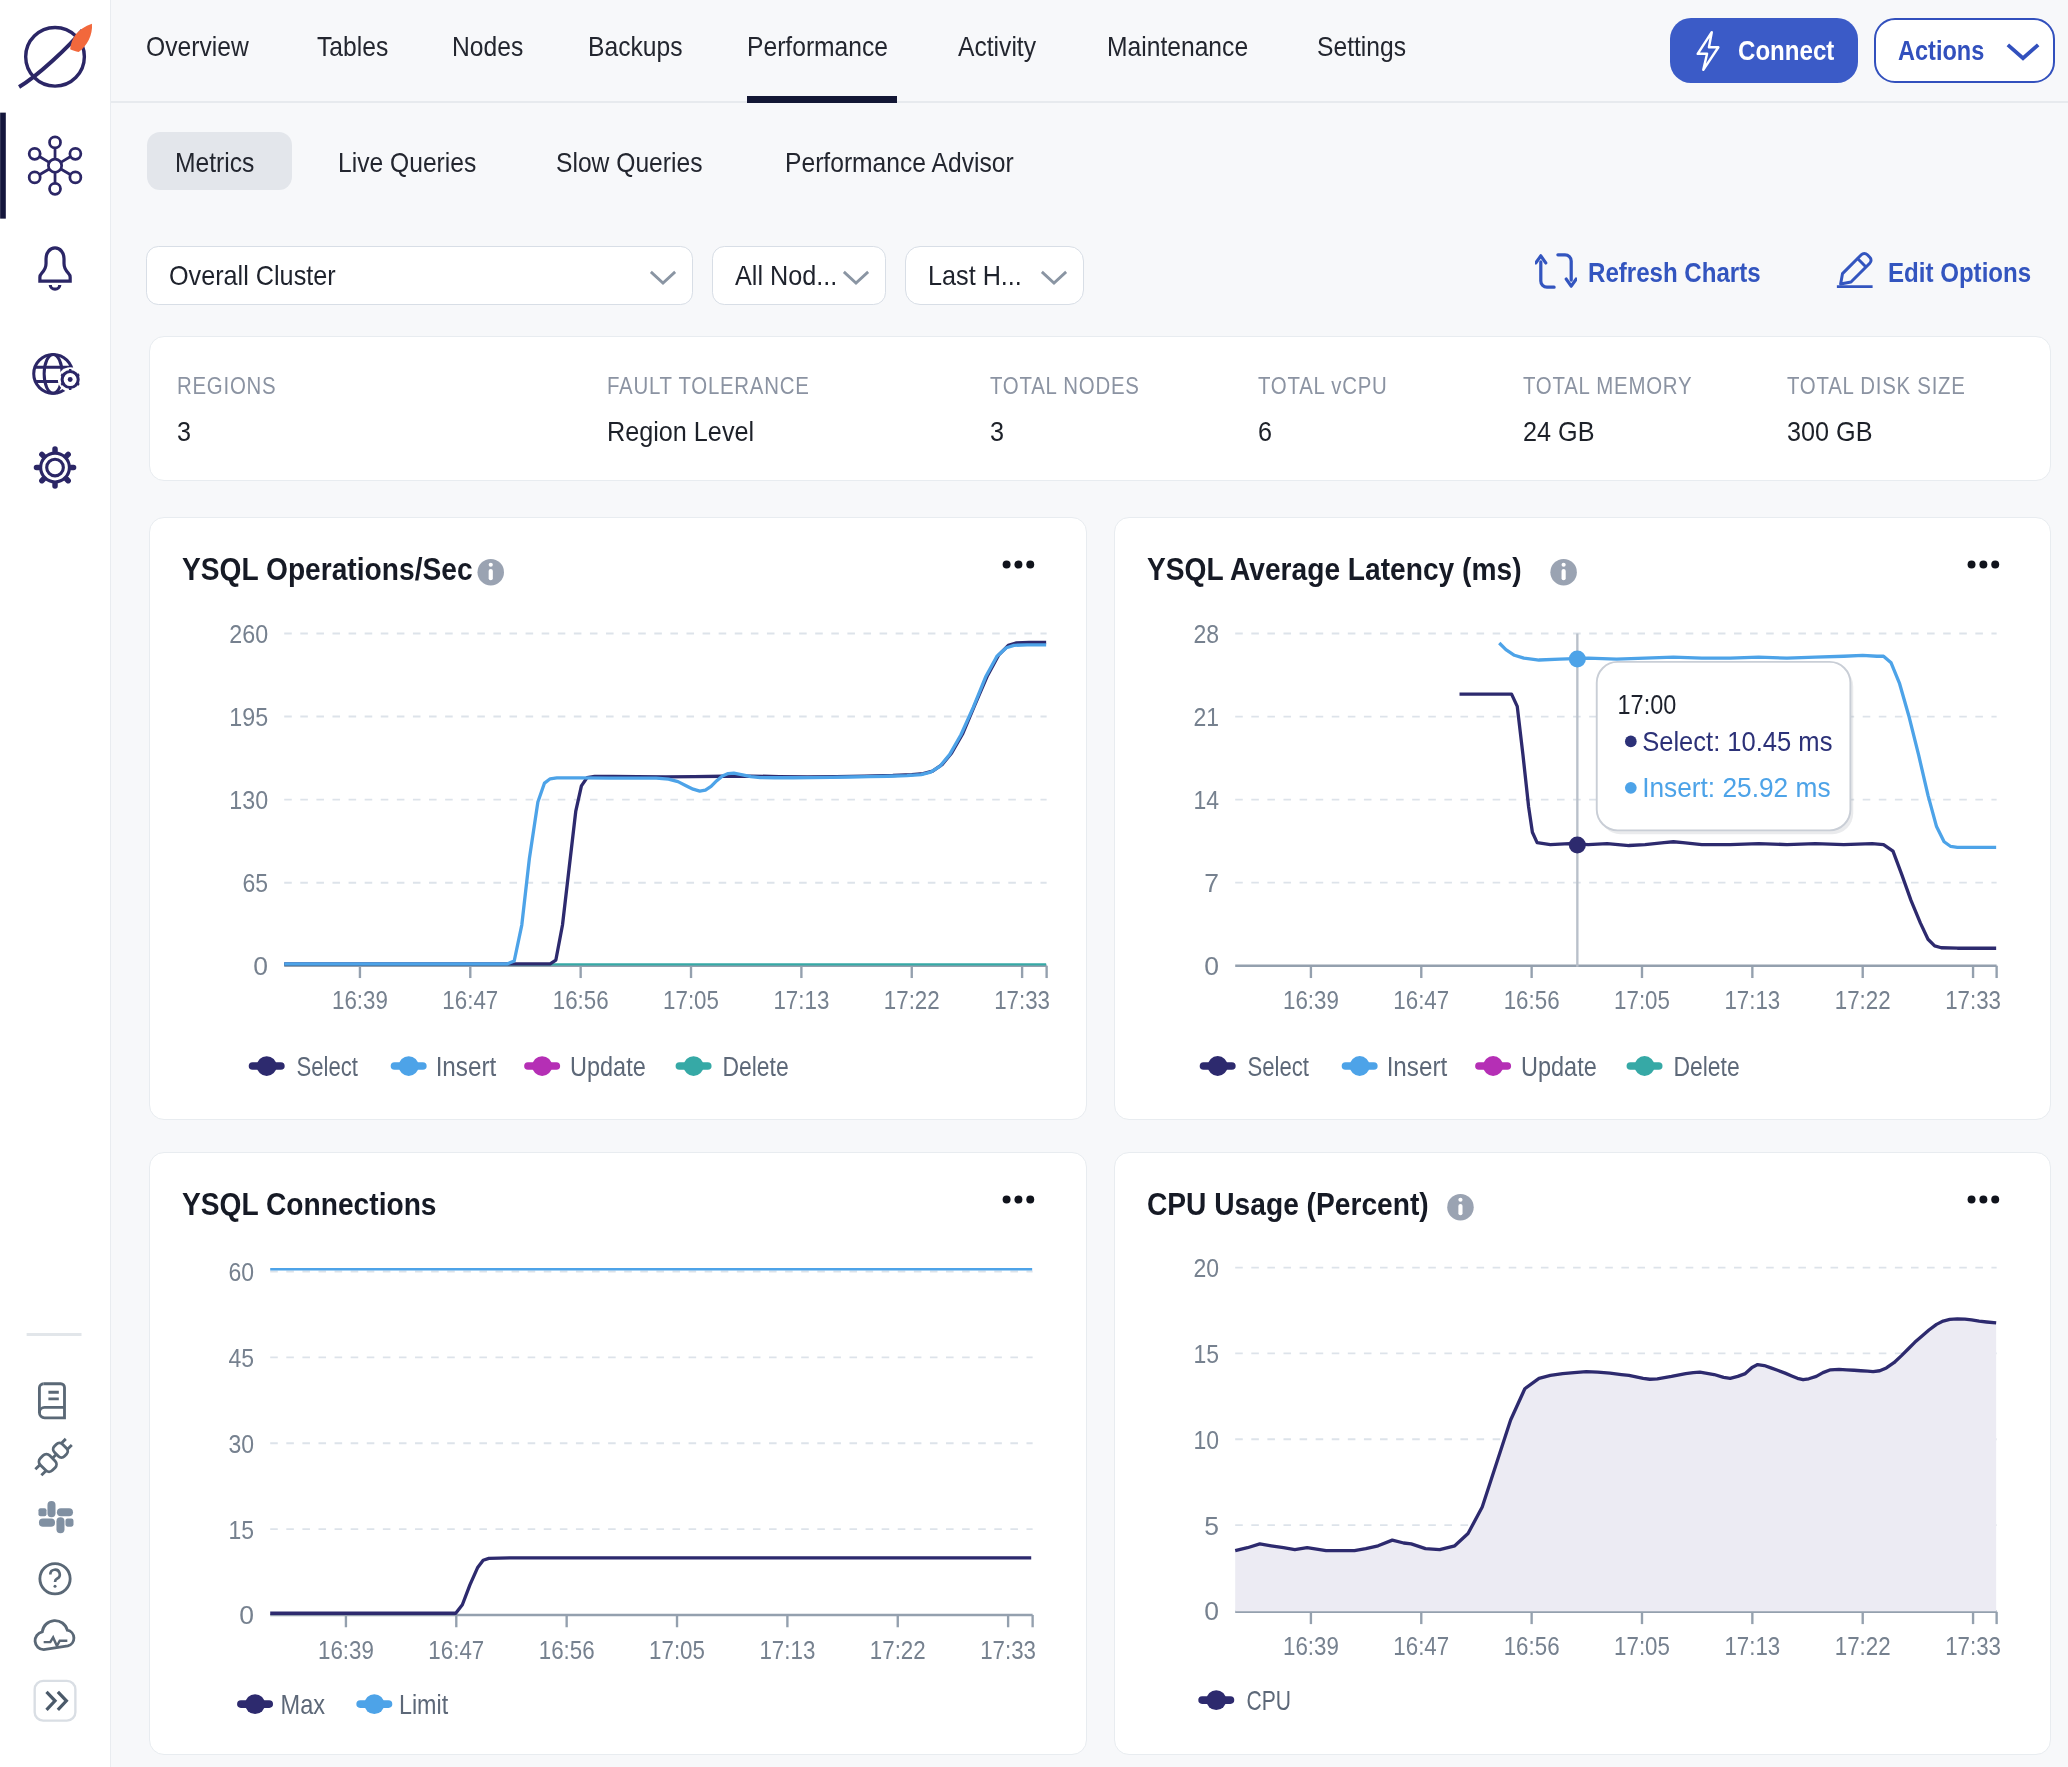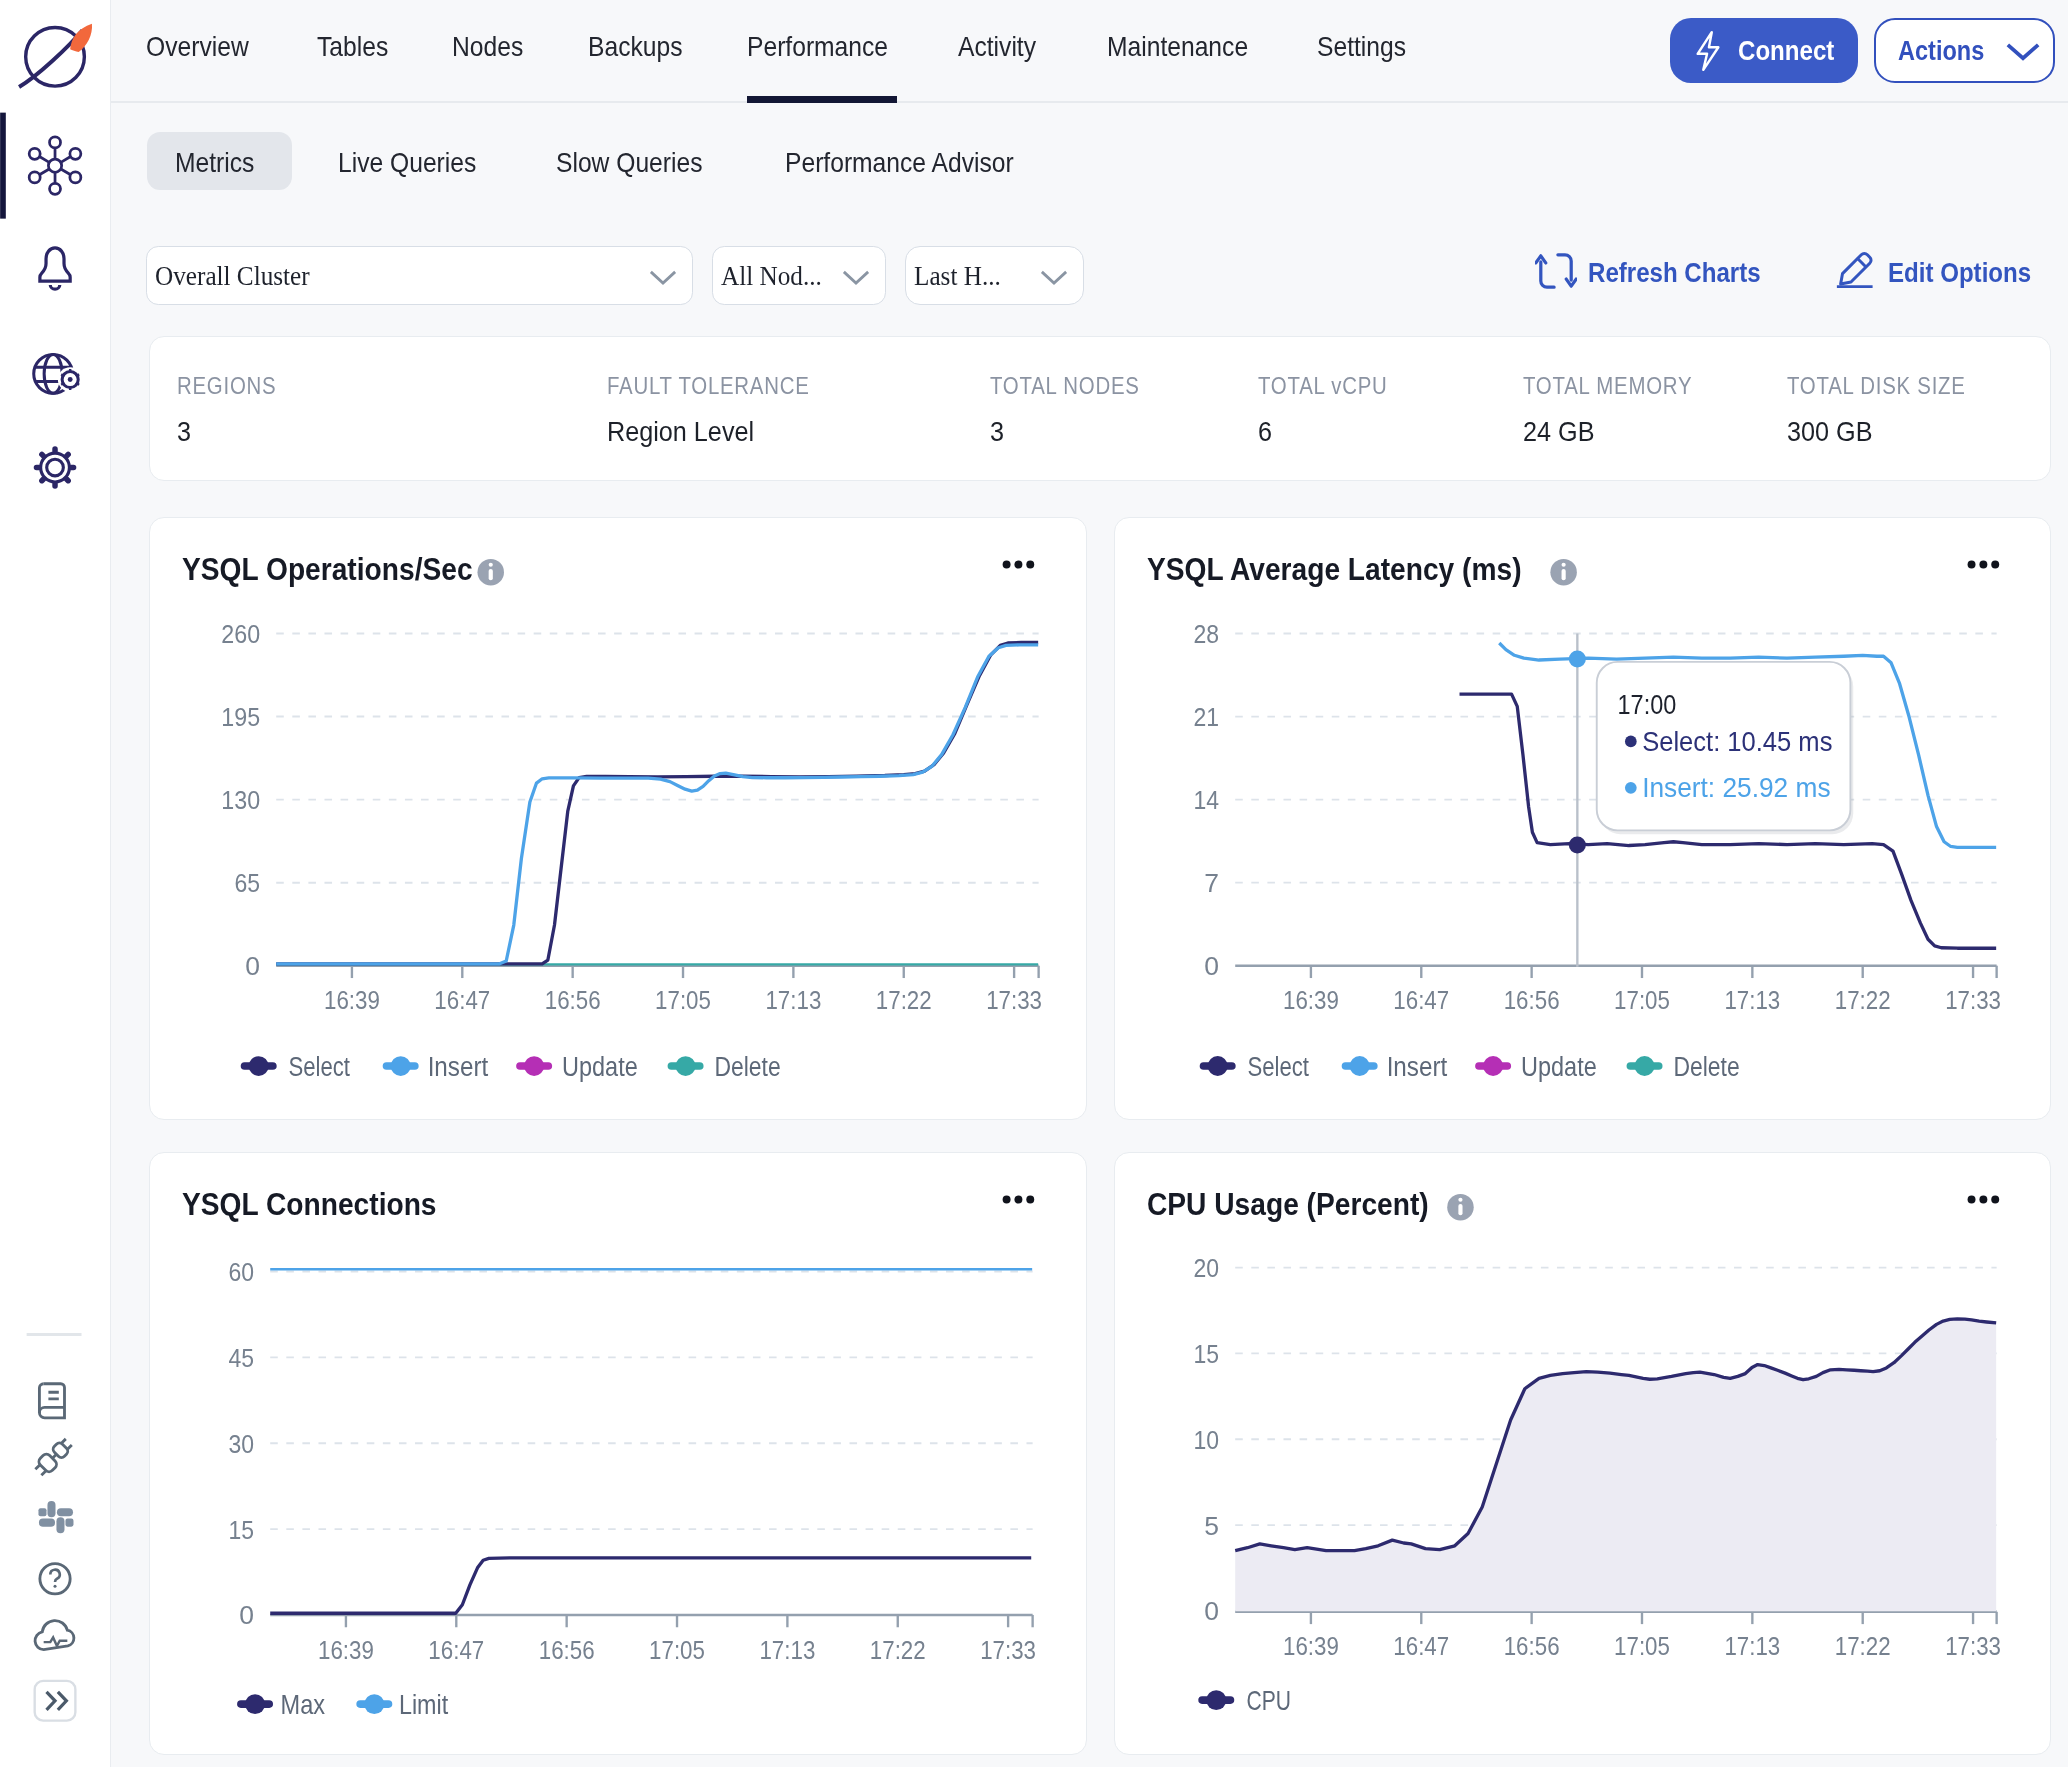--- a/index.html
+++ b/index.html
@@ -1,19 +1,19 @@
 <!DOCTYPE html>
 <html style="font-size:15px"><head><meta charset="utf-8">
 <style>
 * { margin:0; padding:0; box-sizing:border-box; }
 html,body { width:2069px; height:1768px; background:#f7f8fa; font-family:"Liberation Sans",sans-serif; overflow:hidden; }
 .abs { position:absolute; }
 .navitem { position:absolute; top:31px; font-size:28px; color:#23262f; transform:scaleX(0.88); transform-origin:0 50%; }
 .tabitem { position:absolute; top:147px; font-size:28px; color:#23262f; transform:scaleX(0.88); transform-origin:0 50%; }
-.sel { position:absolute; top:246px; height:59px; background:#fff; border:1.9px solid #d8dee6; border-radius:12.3px; font-size:28px; color:#1e222c; display:flex; align-items:center; padding-left:8px;font-family:Liberation Serif, serif; }
+.sel { position:absolute; top:246px; height:59px; background:#fff; border:1.9px solid #d8dee6; border-radius:12.3px; font-size:28px; color:#1e222c; display:flex; align-items:center; padding-left:22px; }
 .sel i { font-style:normal; transform:scaleX(0.90); transform-origin:0 50%; white-space:nowrap; }
 .sel svg { position:absolute; right:15px; top:22px; }
 .card { position:absolute; background:#fff; border:1.9px solid #e8ecf0; border-radius:15px; }
 .cardtitle { position:absolute; left:32px; top:33px; font-size:32px; font-weight:bold; color:#161a25; transform:scaleX(0.88); transform-origin:0 50%; white-space:nowrap; }
 .ilabel { position:absolute; top:372px; font-size:24.6px; color:#8b93a2; letter-spacing:0.9px; transform:scaleX(0.83); transform-origin:0 50%; }
 .ivalue { position:absolute; top:416px; font-size:28px; color:#1d2129; transform:scaleX(0.90); transform-origin:0 50%; }
 </style></head>
 <body>
 
 <div class="abs" style="left:0;top:0;width:111px;height:1768px;background:#fff;border-right:1.9px solid #e9ecf0;"></div>
@@ -166,21 +166,21 @@
 <span class="ilabel" style="left:1523px;">TOTAL MEMORY</span>
 <span class="ilabel" style="left:1787px;">TOTAL DISK SIZE</span>
 <span class="ivalue" style="left:177px;">3</span>
 <span class="ivalue" style="left:607px;">Region Level</span>
 <span class="ivalue" style="left:990px;">3</span>
 <span class="ivalue" style="left:1258px;">6</span>
 <span class="ivalue" style="left:1523px;">24 GB</span>
 <span class="ivalue" style="left:1787px;">300 GB</span>
 
 <div class="card" style="left:149px;top:517px;width:938px;height:603px;">
-  <div class="abs" style="left:6px;top:0;"><svg width="938" height="603" viewBox="0 0 991 637" font-family="Liberation Sans, sans-serif">
+  <div class="abs" style="left:14px;top:0;"><svg width="938" height="603" viewBox="0 0 991 637" font-family="Liberation Sans, sans-serif">
 <line x1="127" y1="122" x2="932.5" y2="122" stroke="#dde3ea" stroke-width="2" stroke-dasharray="8 9"></line>
 <text x="110" y="132" text-anchor="end" font-size="28" fill="#76818f" textLength="41" lengthAdjust="spacingAndGlyphs">260</text>
 <line x1="127" y1="209.75" x2="932.5" y2="209.75" stroke="#dde3ea" stroke-width="2" stroke-dasharray="8 9"></line>
 <text x="110" y="219.75" text-anchor="end" font-size="28" fill="#76818f" textLength="41" lengthAdjust="spacingAndGlyphs">195</text>
 <line x1="127" y1="297.5" x2="932.5" y2="297.5" stroke="#dde3ea" stroke-width="2" stroke-dasharray="8 9"></line>
 <text x="110" y="307.5" text-anchor="end" font-size="28" fill="#76818f" textLength="41" lengthAdjust="spacingAndGlyphs">130</text>
 <line x1="127" y1="385.25" x2="932.5" y2="385.25" stroke="#dde3ea" stroke-width="2" stroke-dasharray="8 9"></line>
 <text x="110" y="395.25" text-anchor="end" font-size="28" fill="#76818f" textLength="27" lengthAdjust="spacingAndGlyphs">65</text>
 <text x="110" y="483" text-anchor="end" font-size="28" fill="#76818f">0</text>
 <line x1="127" y1="473" x2="932.5" y2="473" stroke="#94a0ae" stroke-width="2.5"></line>

